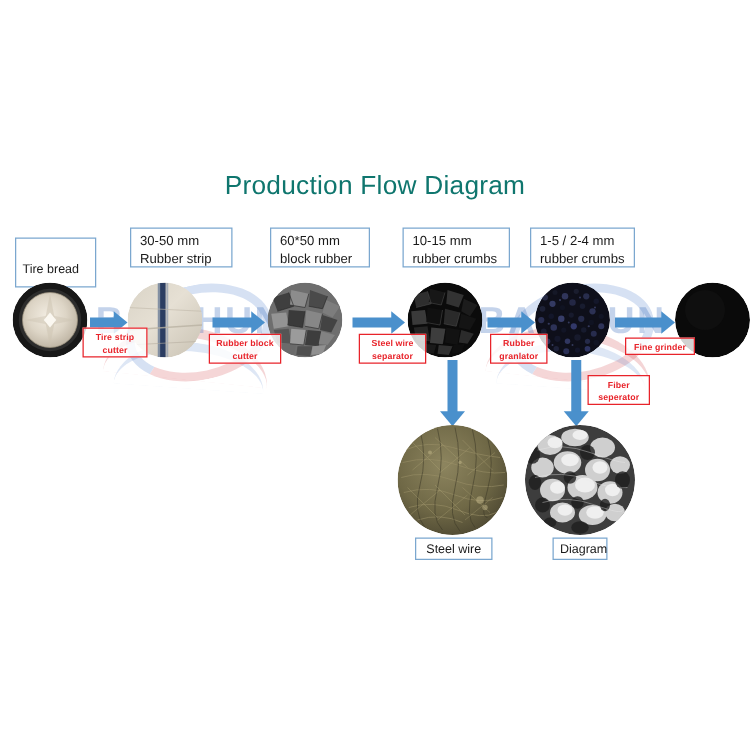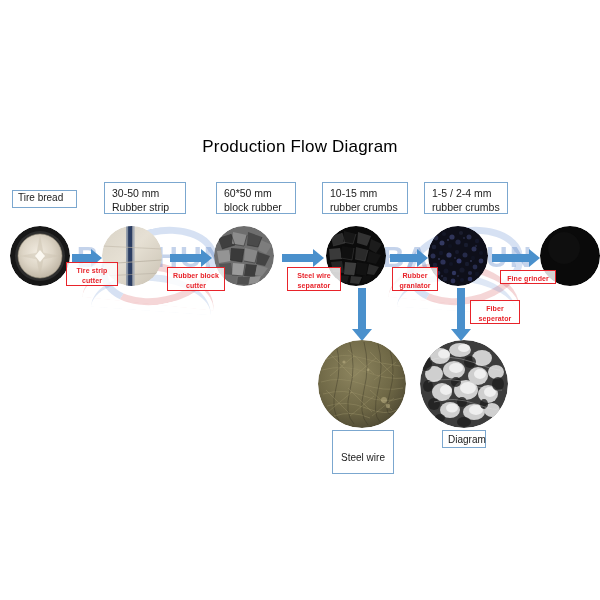--- a/index.html
+++ b/index.html
@@ -20,23 +20,23 @@
     background: #ffffff;
   }
 
   
   #diagram-title {
     position: absolute;
     left: 0;
     top: 137px;
     width: 600px;
     text-align: center;
-    font-size: 17px;
+    font-size: 21px;
     font-weight: 400;
-    color: #000000;
+    color: #0f766e;
     letter-spacing: 0.2px;
     white-space: nowrap;
   }
 
   
   .watermark {
     position: absolute;
     pointer-events: none;
     user-select: none;
   }
@@ -178,21 +178,21 @@
   </div>
   <div class="watermark" style="left:368px; top:222px; width:180px; height:86px;">
     <div class="wm-ring"></div>
     <div class="wm-swoosh"></div>
     <div class="wm-arc2"></div>
     <div class="wm-text">BAISHUN</div>
   </div>
 
   <div id="diagram-title">Production Flow Diagram</div>
 
-  <div class="blue-box" style="left:12px;  top:190px; width:65px;  height:18px; line-height:11px; font-size:10px; padding:1px 5px;">Tire bread</div>
+  <div class="blue-box" style="left:12px;  top:190px; width:65px;  height:18px; line-height:11px; font-size:10px; padding:19px 5px;">Tire bread</div>
 
   <div class="blue-box" style="left:104px; top:182px; width:82px;  height:32px;">30-50 mm
 Rubber strip</div>
 
   <div class="blue-box" style="left:216px; top:182px; width:80px;  height:32px;">60*50 mm
 block rubber</div>
 
   <div class="blue-box" style="left:322px; top:182px; width:86px;  height:32px;">10-15 mm
 rubber crumbs</div>
 
@@ -494,17 +494,17 @@
         <ellipse cx="20" cy="78" rx="5" ry="4"></ellipse>
       </g>
       <g stroke="#ececec" stroke-width="0.6" opacity="0.5" fill="none">
         <path d="M10,20 Q30,14 52,22 T80,30"></path>
         <path d="M8,42 Q30,36 50,44 T82,50"></path>
         <path d="M14,62 Q34,56 56,64 T78,68"></path>
       </g>
     </svg>
   </div>
 
-  <div class="blue-box" style="left:332px; top:430px; width:62px; height:18px; line-height:11px; font-size:10px; padding:21px 5px; text-align:center;">Steel wire</div>
+  <div class="blue-box" style="left:332px; top:430px; width:62px; height:18px; line-height:11px; font-size:10px; padding:3px 5px; text-align:center;">Steel wire</div>
 
   <div class="blue-box" style="left:442px; top:430px; width:44px; height:18px; line-height:11px; font-size:10px; padding:3px 5px; text-align:center;">Diagram</div>
 
 </div>
 
 </body></html>

